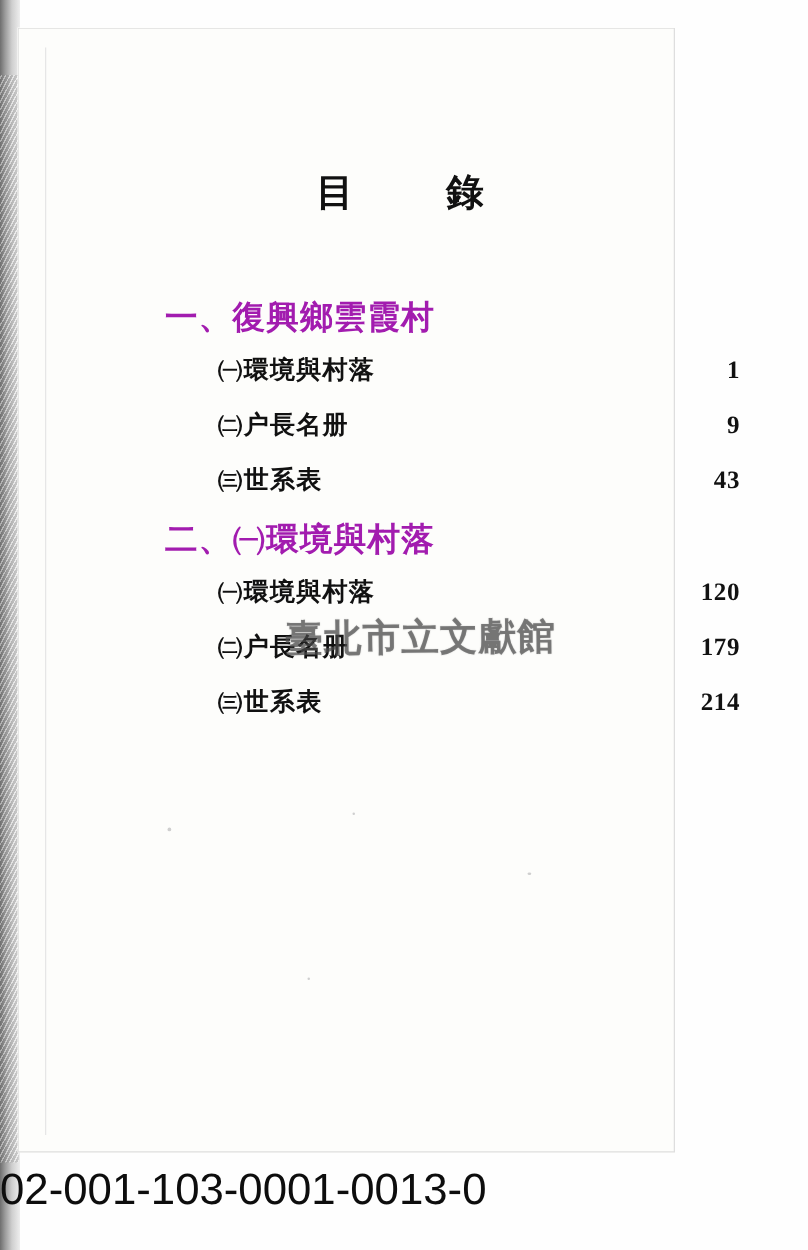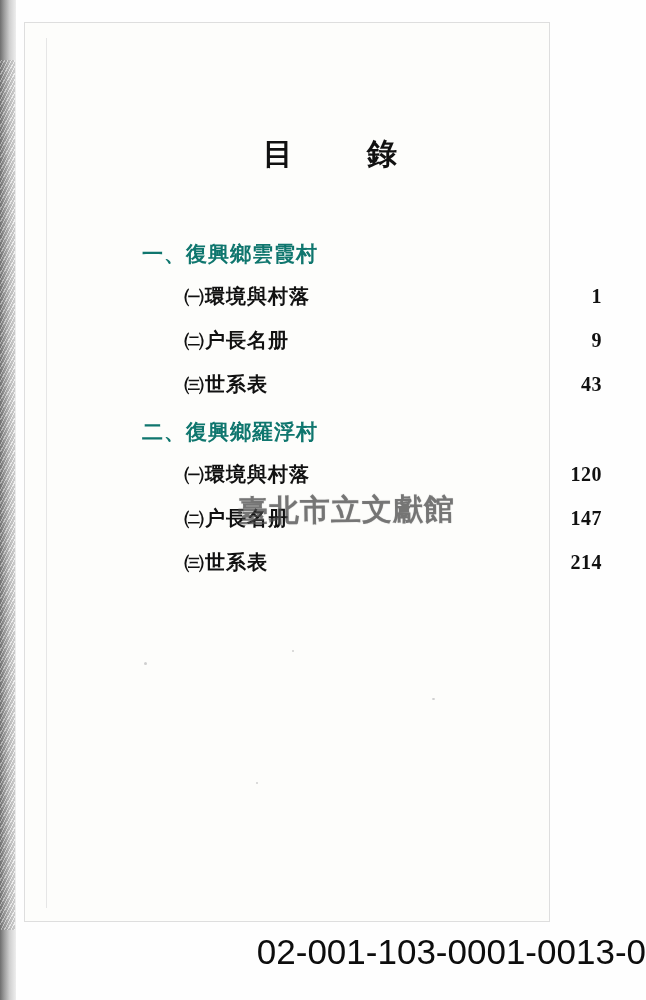--- a/index.html
+++ b/index.html
@@ -43,21 +43,21 @@
       rgba(255,255,255,0.55) 1px,
       rgba(120,120,120,0.35) 1px,
       rgba(120,120,120,0.35) 3px
     );
     opacity: 0.75;
   }
 
   
   #paper {
     position: absolute;
-    left: 24px;
+    left: 14px;
     top: 22px;
     width: 526px;
     height: 900px;
     background: #fdfdfb;
     box-shadow: 0 0 0 1px #dedede inset;
   }
   #paper-inner-line {
     position: absolute;
     left: 22px;
     top: 16px;
@@ -90,22 +90,22 @@
     position: absolute;
     left: 0;
     top: 212px;
     width: 614px;
   }
 
   .toc-section {
     margin: 0 0 6px 0;
   }
   .section-head {
-    font-size: 21px;
-    color: #0f766e;
+    font-size: 26px;
+    color: #a21caf;
     padding-left: 118px;
     line-height: 40px;
     letter-spacing: 1px;
     font-weight: 700;
     white-space: nowrap;
   }
   .toc-row {
     display: flex;
     align-items: baseline;
     padding-left: 160px;
@@ -167,21 +167,21 @@
     background: #cfcfcf;
     border-radius: 50%;
   }
 
   
   #accession-number {
     position: absolute;
     left: 0;
     top: 932px;
     width: 646px;
-    text-align: right;
+    text-align: left;
     font-size: 35px;
     letter-spacing: 0px;
     color: #0d0d0d;
     font-family: "Liberation Sans", "DejaVu Sans", sans-serif;
     font-weight: 400;
   }
 </style>
 </head>
 <body>
 
@@ -213,30 +213,30 @@
           <span class="page">9</span>
         </div>
         <div class="toc-row">
           <span class="label">㈢世系表</span>
           <span class="leader"></span>
           <span class="page">43</span>
         </div>
       </div>
 
       <div class="toc-section">
-        <div class="section-head">二、復興鄉羅浮村</div>
+        <div class="section-head">二、㈠環境與村落</div>
         <div class="toc-row">
           <span class="label">㈠環境與村落</span>
           <span class="leader"></span>
           <span class="page">120</span>
         </div>
         <div class="toc-row">
           <span class="label">㈡户長名册</span>
           <span class="leader"></span>
-          <span class="page">147</span>
+          <span class="page">179</span>
         </div>
         <div class="toc-row">
           <span class="label">㈢世系表</span>
           <span class="leader"></span>
           <span class="page">214</span>
         </div>
       </div>
 
     </div>
 

